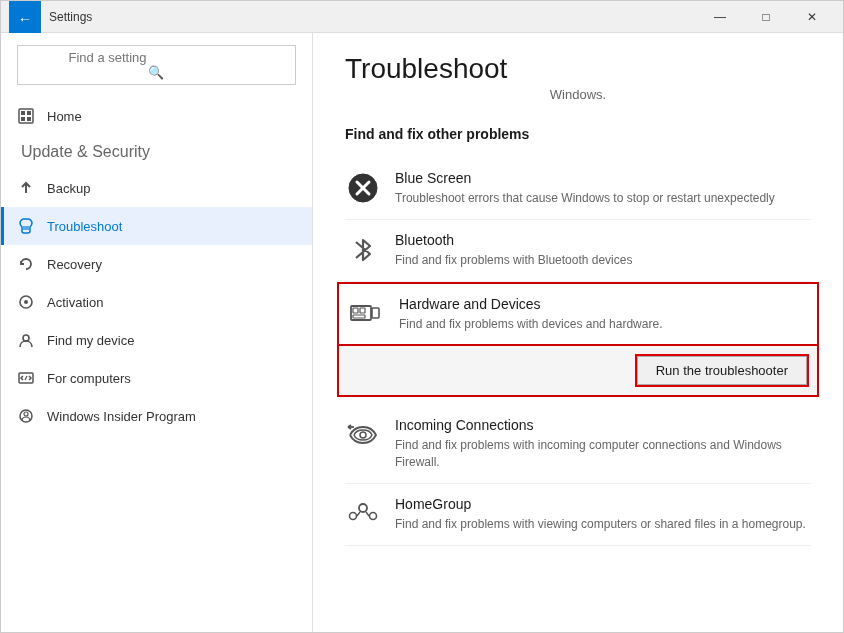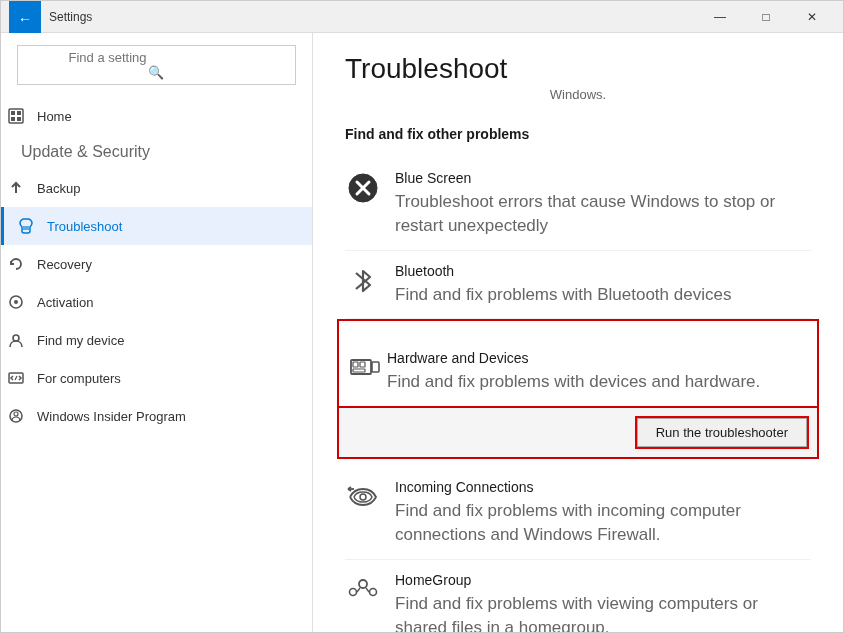--- a/index.html
+++ b/index.html
@@ -99,21 +99,21 @@
     }
     .section-title {
       padding: 8px 16px 8px 20px;
       font-size: 16px;
       color: #666;
       font-weight: 400;
     }
     .nav-item {
       display: flex;
       align-items: center;
-      padding: 10px 6px;
+      padding: 10px 16px;
       cursor: pointer;
       font-size: 13px;
       color: #333;
       gap: 12px;
     }
     .nav-item.active {
       background: #e8f0fe;
       border-left: 3px solid #0078d4;
       color: #0078d4;
       padding-left: 13px;
@@ -169,21 +169,21 @@
       font-size: 22px;
       color: #555;
     }
     .trouble-info { flex: 1; }
     .trouble-name {
       font-size: 14px;
       color: #1a1a1a;
       margin-bottom: 4px;
     }
     .trouble-desc {
-      font-size: 17px;
+      font-size: 12px;
       color: #666;
       line-height: 1.4;
     }
     .run-btn {
       background: #f0f0f0;
       border: 1px solid #aaa;
       padding: 6px 18px;
       font-size: 13px;
       cursor: pointer;
       color: #1a1a1a;
@@ -333,21 +333,21 @@
             <polyline points="7,8 21,20 14,26 14,6 21,12 7,24" fill="none" stroke="#555" stroke-width="2.2" stroke-linejoin="round"></polyline>
           </svg>
         </div>
         <div class="trouble-info">
           <div class="trouble-name">Bluetooth</div>
           <div class="trouble-desc">Find and fix problems with Bluetooth devices</div>
         </div>
       </div>
 
       <div style="border: 2px solid #cc0000; margin: 0 -8px; padding: 12px 8px; background: #fff;">
-        <div style="display:flex; align-items:flex-start; gap:4px;margin-top:17px;">
+        <div style="display:flex; align-items:flex-start; gap:16px;">
           <div class="trouble-icon">
             <svg width="34" height="32" viewBox="0 0 34 32">
               <rect x="3" y="8" width="20" height="14" rx="1" fill="none" stroke="#555" stroke-width="1.8"></rect>
               <rect x="5" y="10" width="5" height="5" rx="0.5" fill="none" stroke="#555" stroke-width="1.2"></rect>
               <rect x="12" y="10" width="5" height="5" rx="0.5" fill="none" stroke="#555" stroke-width="1.2"></rect>
               <rect x="5" y="17" width="12" height="3" rx="0.5" fill="none" stroke="#555" stroke-width="1.2"></rect>
               <rect x="24" y="10" width="7" height="10" rx="1" fill="none" stroke="#555" stroke-width="1.6"></rect>
               <line x1="23" y1="14" x2="24" y2="14" stroke="#555" stroke-width="1.4"></line>
               <line x1="23" y1="17" x2="24" y2="17" stroke="#555" stroke-width="1.4"></line>
             </svg>

